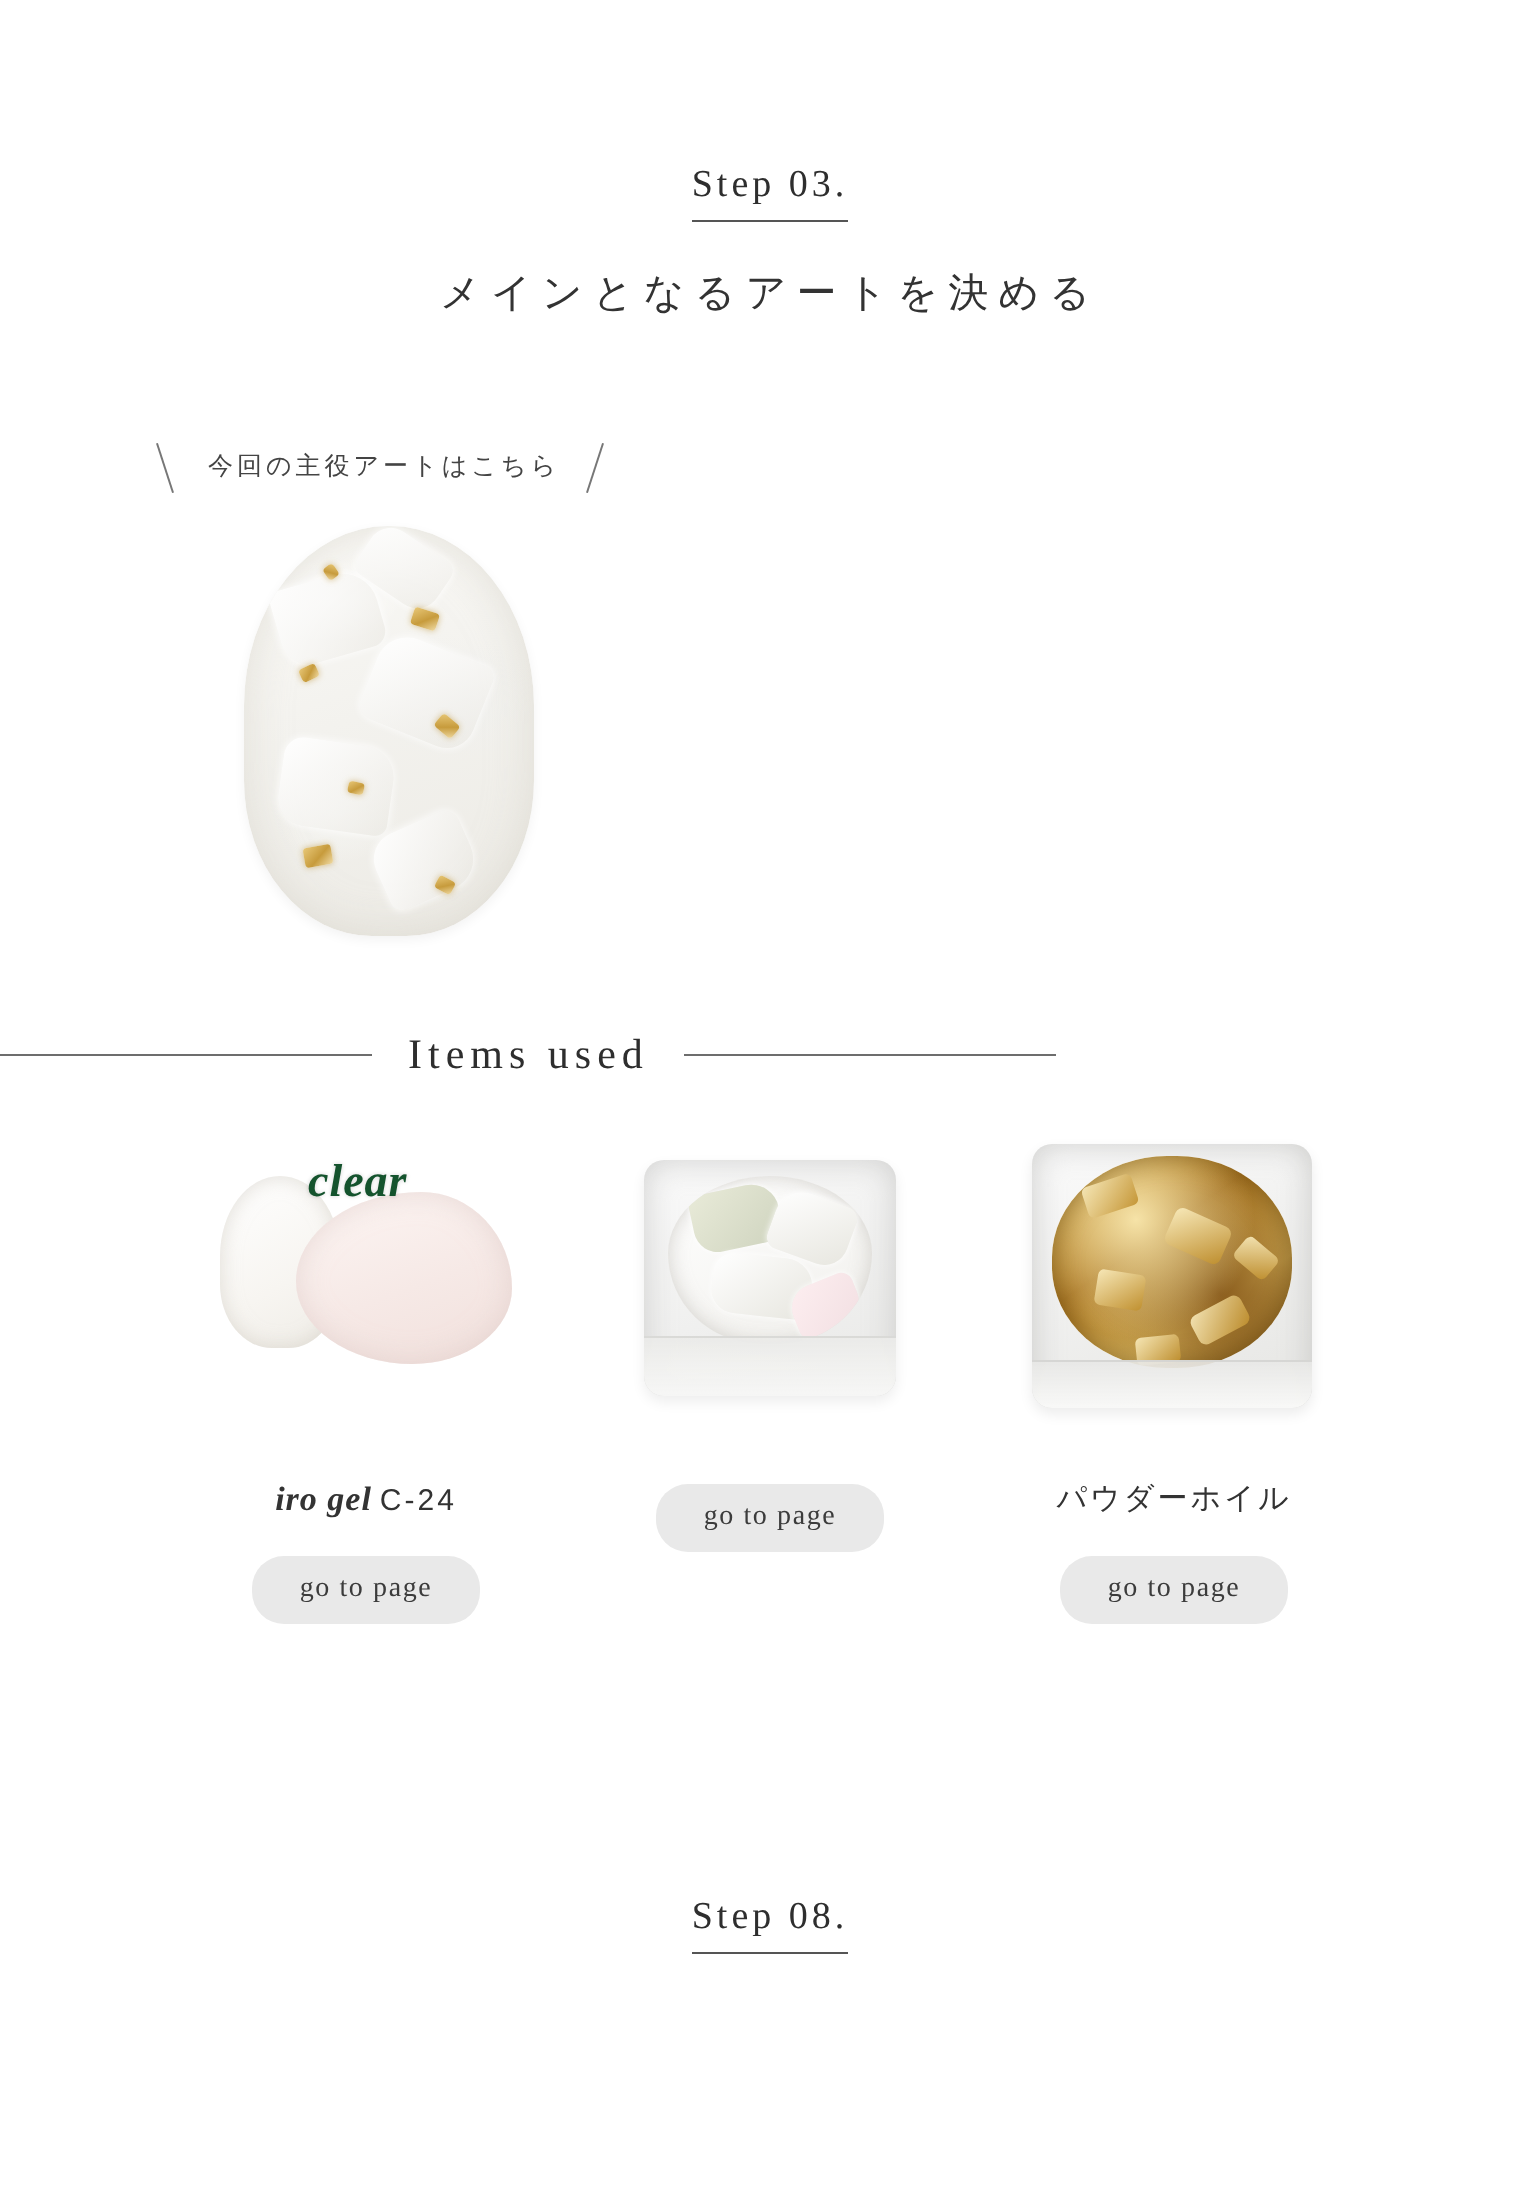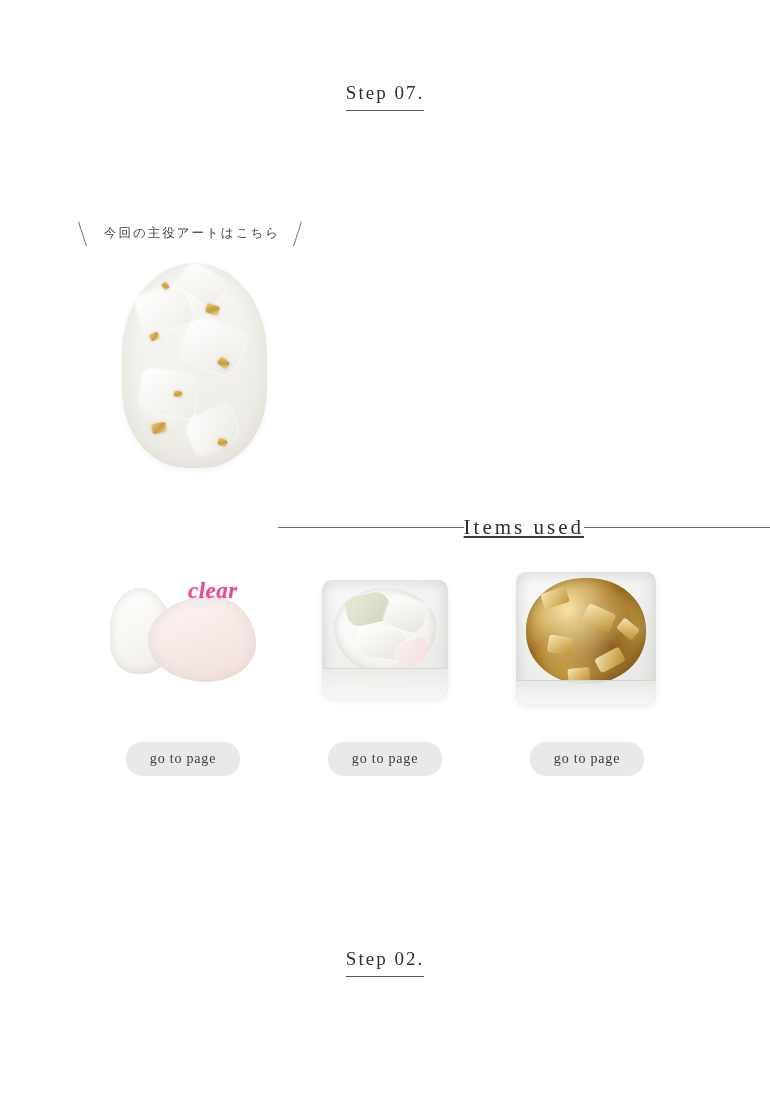--- a/index.html
+++ b/index.html
@@ -123,22 +123,22 @@
   }
 
   
   .items-head {
     position: absolute;
     top: 515px;
     left: 0;
     width: 770px;
     display: flex;
     align-items: center;
-    justify-content: flex-end;
-    text-decoration: underline;
+    justify-content: flex-start;
+    gap: 18px;
   }
   .items-head .rule { height: 1px; background: #6d6d6d; width: 186px; }
   .items-head .txt {
     font-family: "Liberation Serif", serif;
     font-size: 21px;
     letter-spacing: 3px;
     color: #2e2e2e;
     white-space: nowrap;
   }
 
@@ -179,24 +179,23 @@
     box-shadow: inset 0 0 14px rgba(220,200,196,.6);
   }
   .clear-badge {
     position: absolute;
     top: 12px;
     left: 72px;
     font-family: "Liberation Serif", serif;
     font-style: italic;
     font-weight: bold;
     font-size: 23px;
-    color: #ec4899;
+    color: #14532d;
     letter-spacing: 0.5px;
     text-shadow: 0 0 2px rgba(0,0,0,.18);
-    margin-left: 34px;
   }
   .clear-underline {
     position: absolute;
     top: 32px;
     left: 70px;
     width: 82px;
     height: 12px;
     background: #f2e64a;
     opacity: .92;
     z-index: -1;
@@ -297,21 +296,22 @@
     letter-spacing: 0.8px;
     color: #3c3c3c;
     cursor: pointer;
     border: none;
   }
 </style>
 </head>
 <body>
 
 <div class="step-block" id="step01">
-  <div class="step-label">Step 07.</div>
+  <div class="step-label">Step 03.</div>
+  <div class="step-title">メインとなるアートを決める</div>
 </div>
 
 <div class="art-section">
 
   <div class="art-caption">
     <span class="bracket-l"></span>
     <span>今回の主役アートはこちら</span>
     <span class="bracket-r"></span>
   </div>
 
@@ -340,20 +340,23 @@
 
 <div class="items-row">
 
   <div class="item-col">
     <div class="item-img">
       <span class="gel-nail"></span>
       <span class="gel-blob"></span>
       <span class="clear-underline"></span>
       <span class="clear-badge">clear</span>
     </div>
+    <div class="item-name">
+      <span class="iro">iro gel</span><span>C-24</span>
+    </div>
     <button class="go-btn">go to page</button>
   </div>
 
   <div class="item-col">
     <div class="item-img">
       <span class="jar">
         <span class="jar-inner">
           <span class="jshell j1"></span>
           <span class="jshell j2"></span>
           <span class="jshell j3"></span>
@@ -372,20 +375,23 @@
           <span class="gflake g1"></span>
           <span class="gflake g2"></span>
           <span class="gflake g3"></span>
           <span class="gflake g4"></span>
           <span class="gflake g5"></span>
           <span class="gflake g6"></span>
         </span>
         <span class="gold-base"></span>
       </span>
     </div>
+    <div class="item-name">
+      <span>パウダーホイル</span>
+    </div>
     <button class="go-btn">go to page</button>
   </div>
 
 </div>
 
 <div class="step-block" id="step02">
-  <div class="step-label">Step 02.</div>
+  <div class="step-label">Step 08.</div>
 </div>
 
 </body></html>

